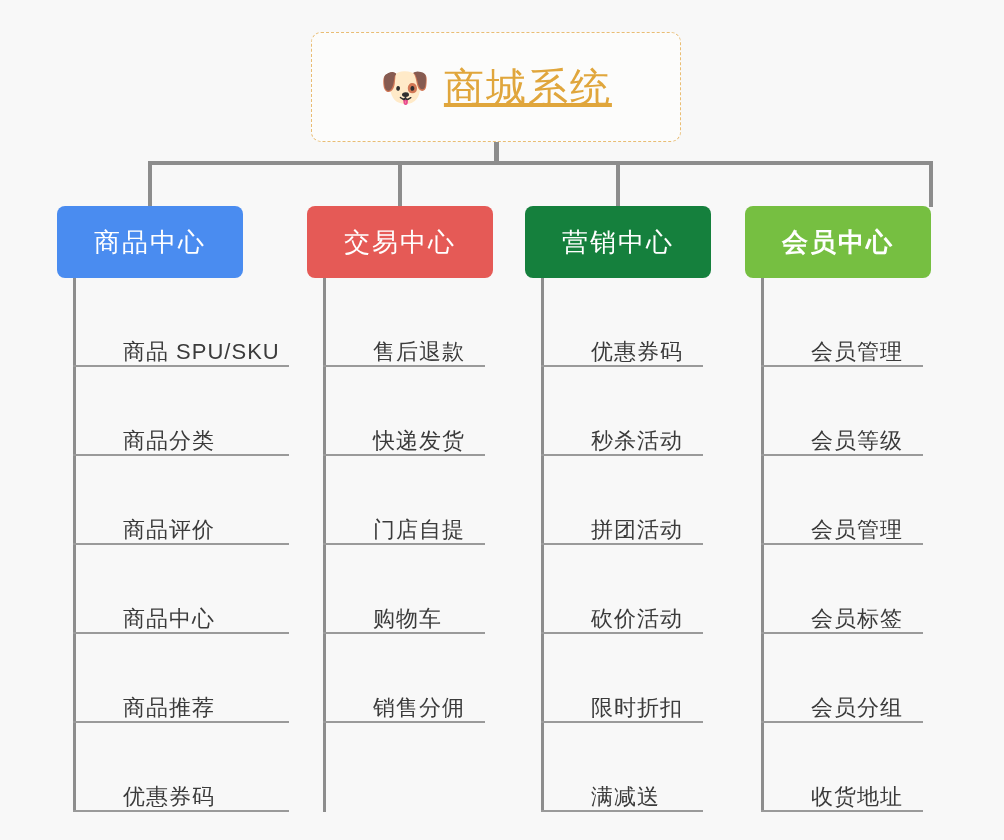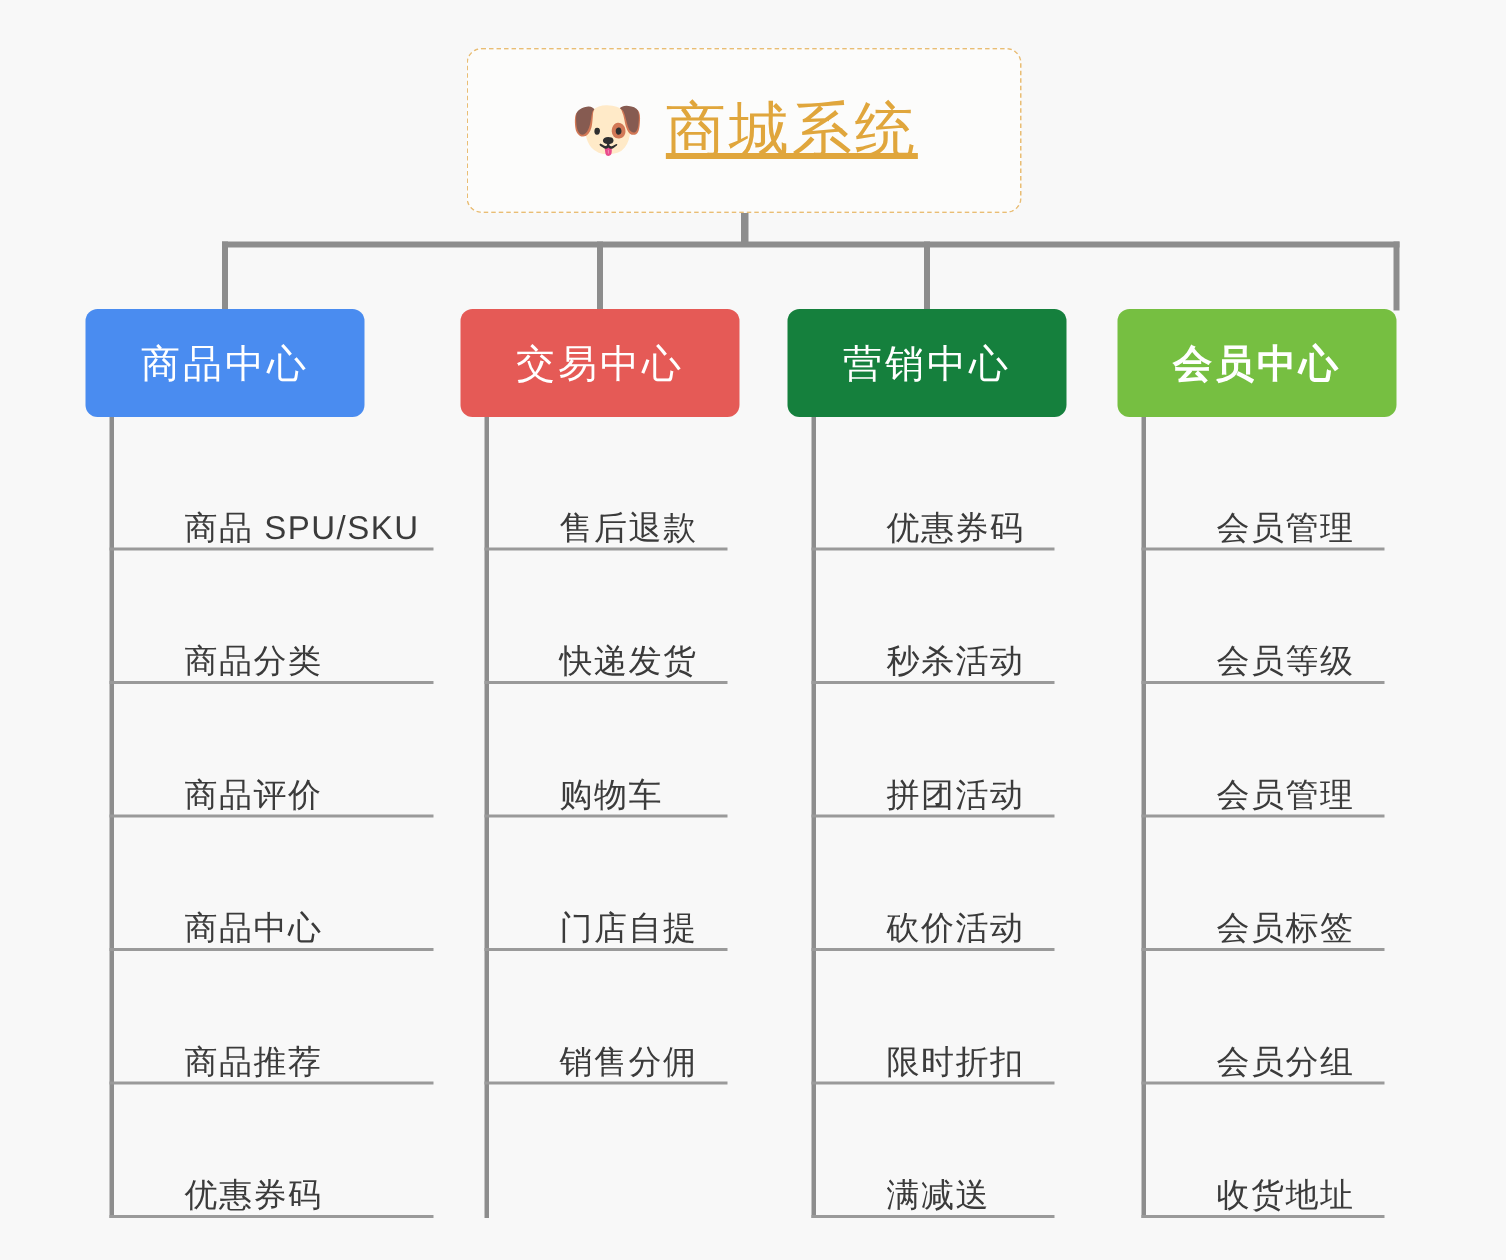--- a/index.html
+++ b/index.html
@@ -199,25 +199,25 @@
       <div class="spine" style="height: 534px;"></div>
       <div class="leaf">
         <span class="leaf-label">售后退款</span>
         <span class="leaf-rule"></span>
       </div>
       <div class="leaf">
         <span class="leaf-label">快递发货</span>
         <span class="leaf-rule"></span>
       </div>
       <div class="leaf">
+        <span class="leaf-label">门店自提</span>
+        <span class="leaf-rule"></span>
+      </div>
+      <div class="leaf">
         <span class="leaf-label">购物车</span>
-        <span class="leaf-rule"></span>
-      </div>
-      <div class="leaf">
-        <span class="leaf-label">门店自提</span>
         <span class="leaf-rule"></span>
       </div>
       <div class="leaf">
         <span class="leaf-label">销售分佣</span>
         <span class="leaf-rule"></span>
       </div>
     </div>
   </div>
 
   <div class="branch" id="branch-2">

